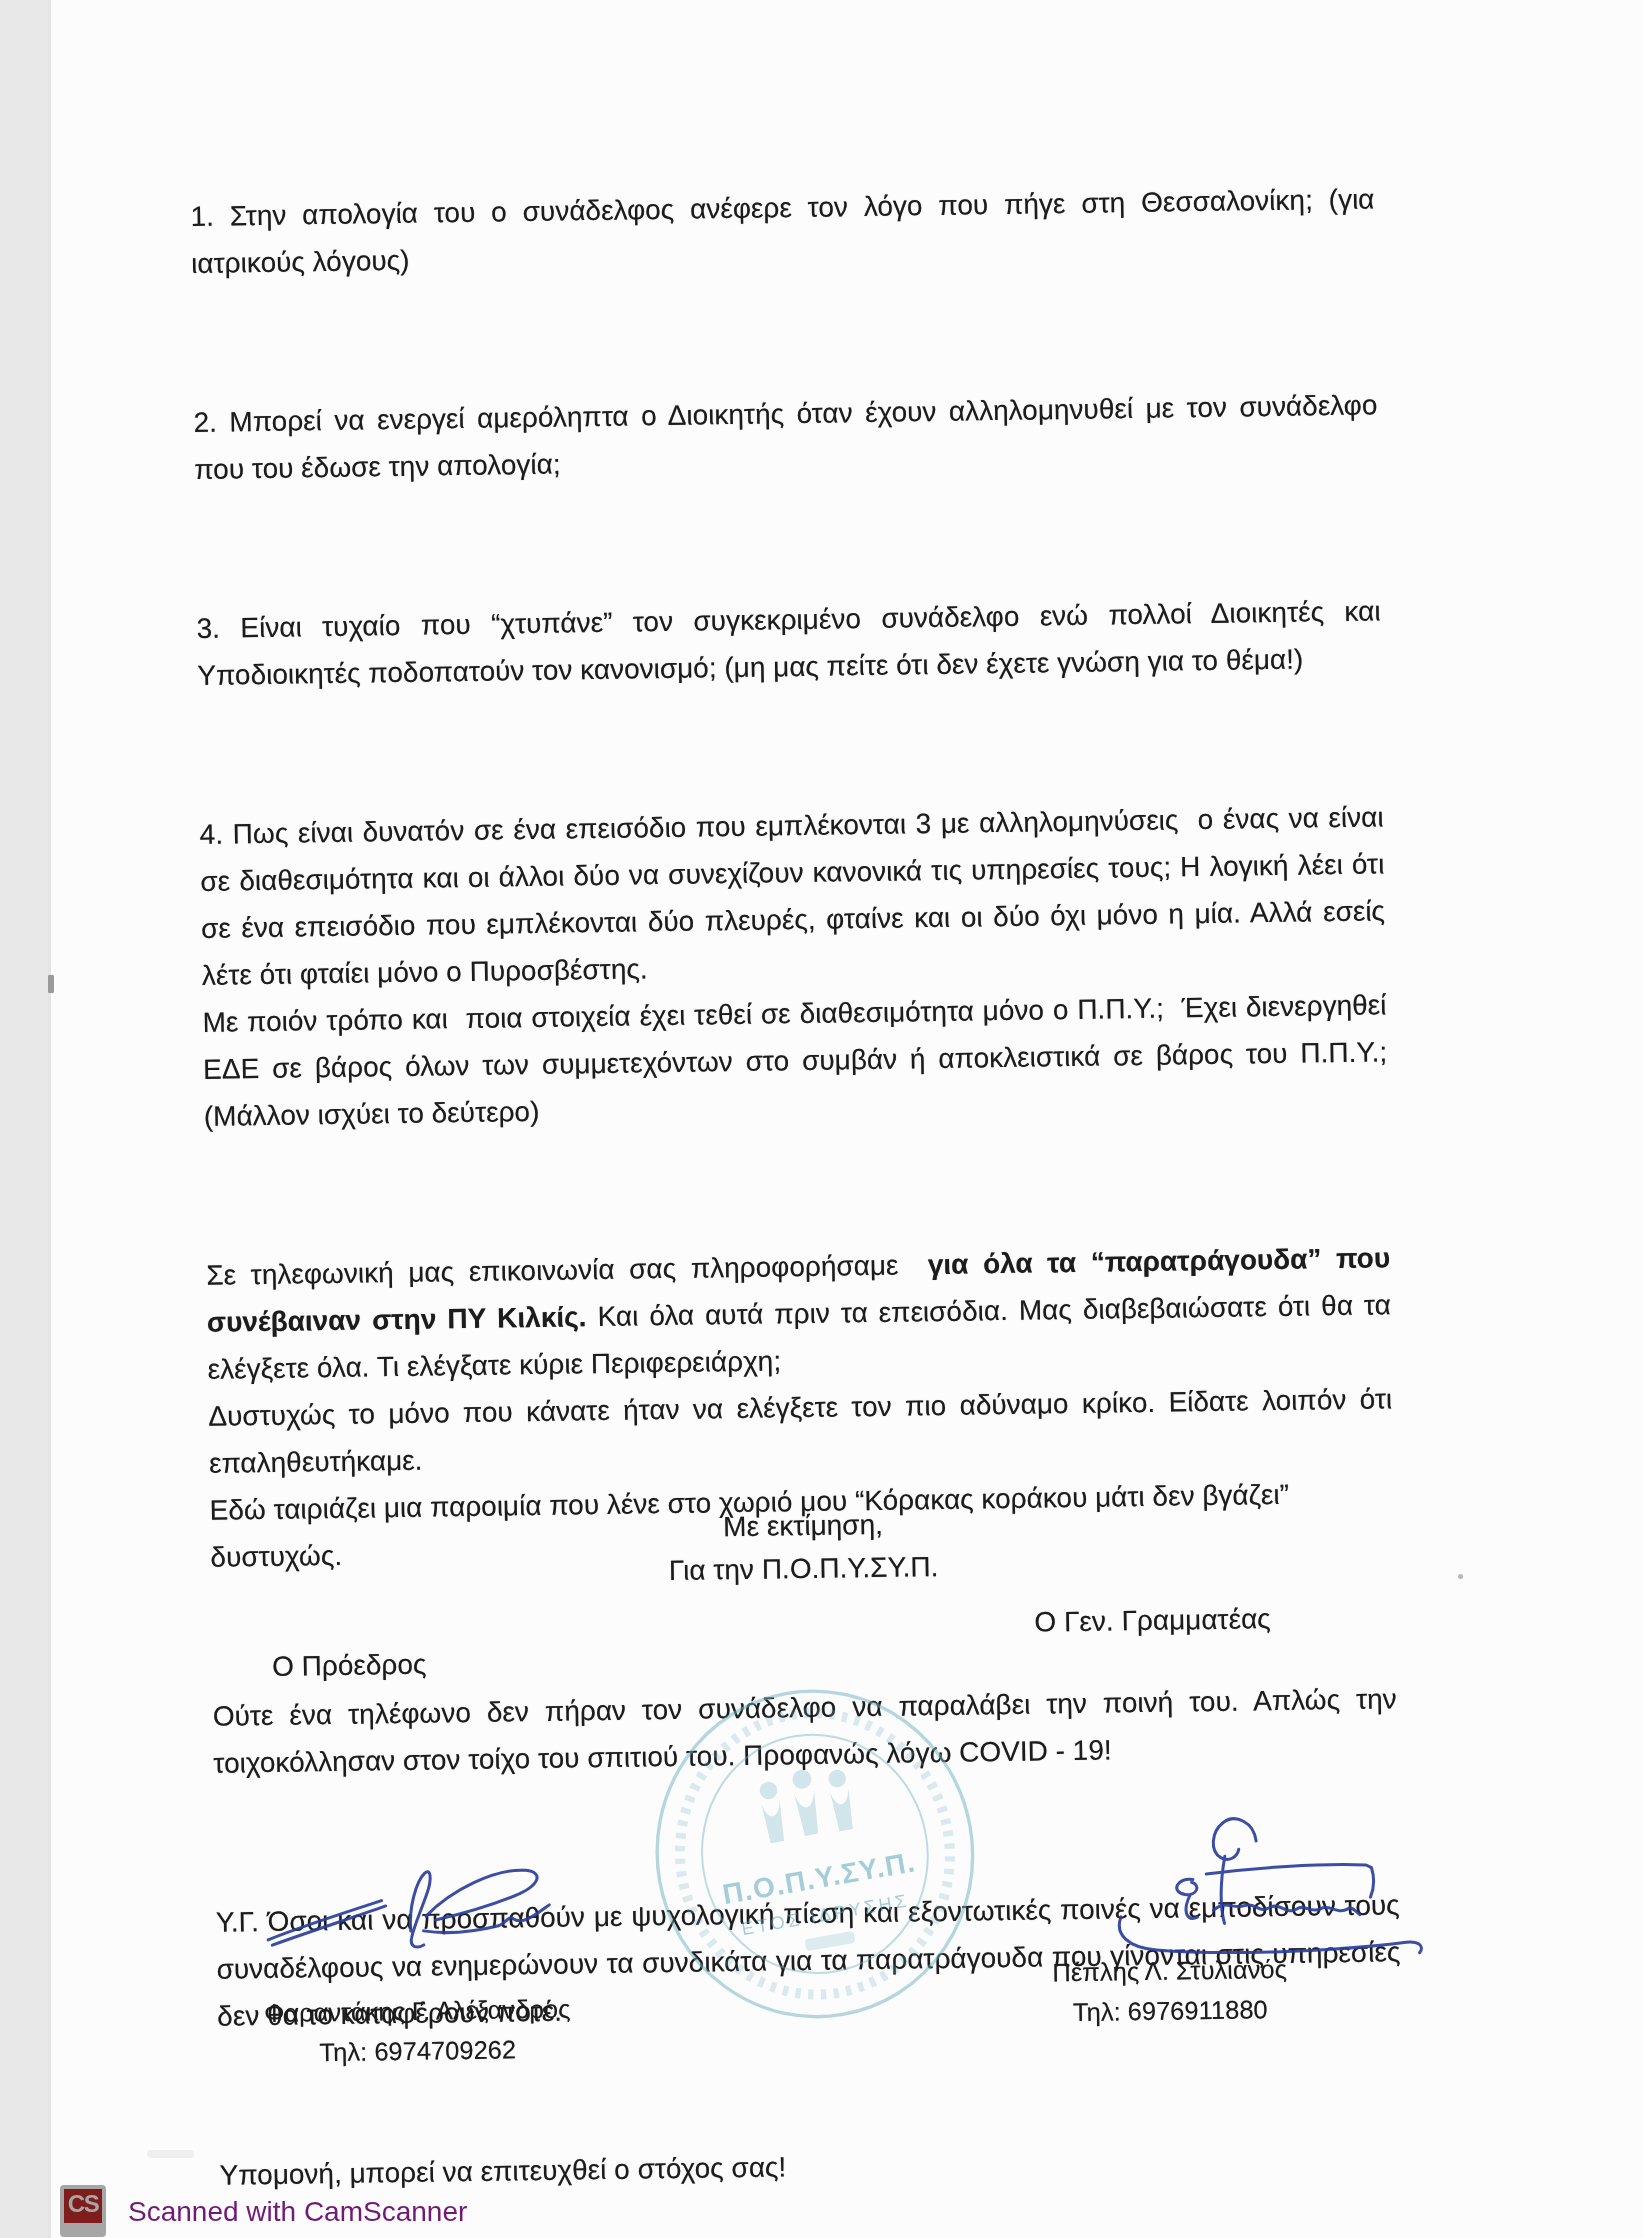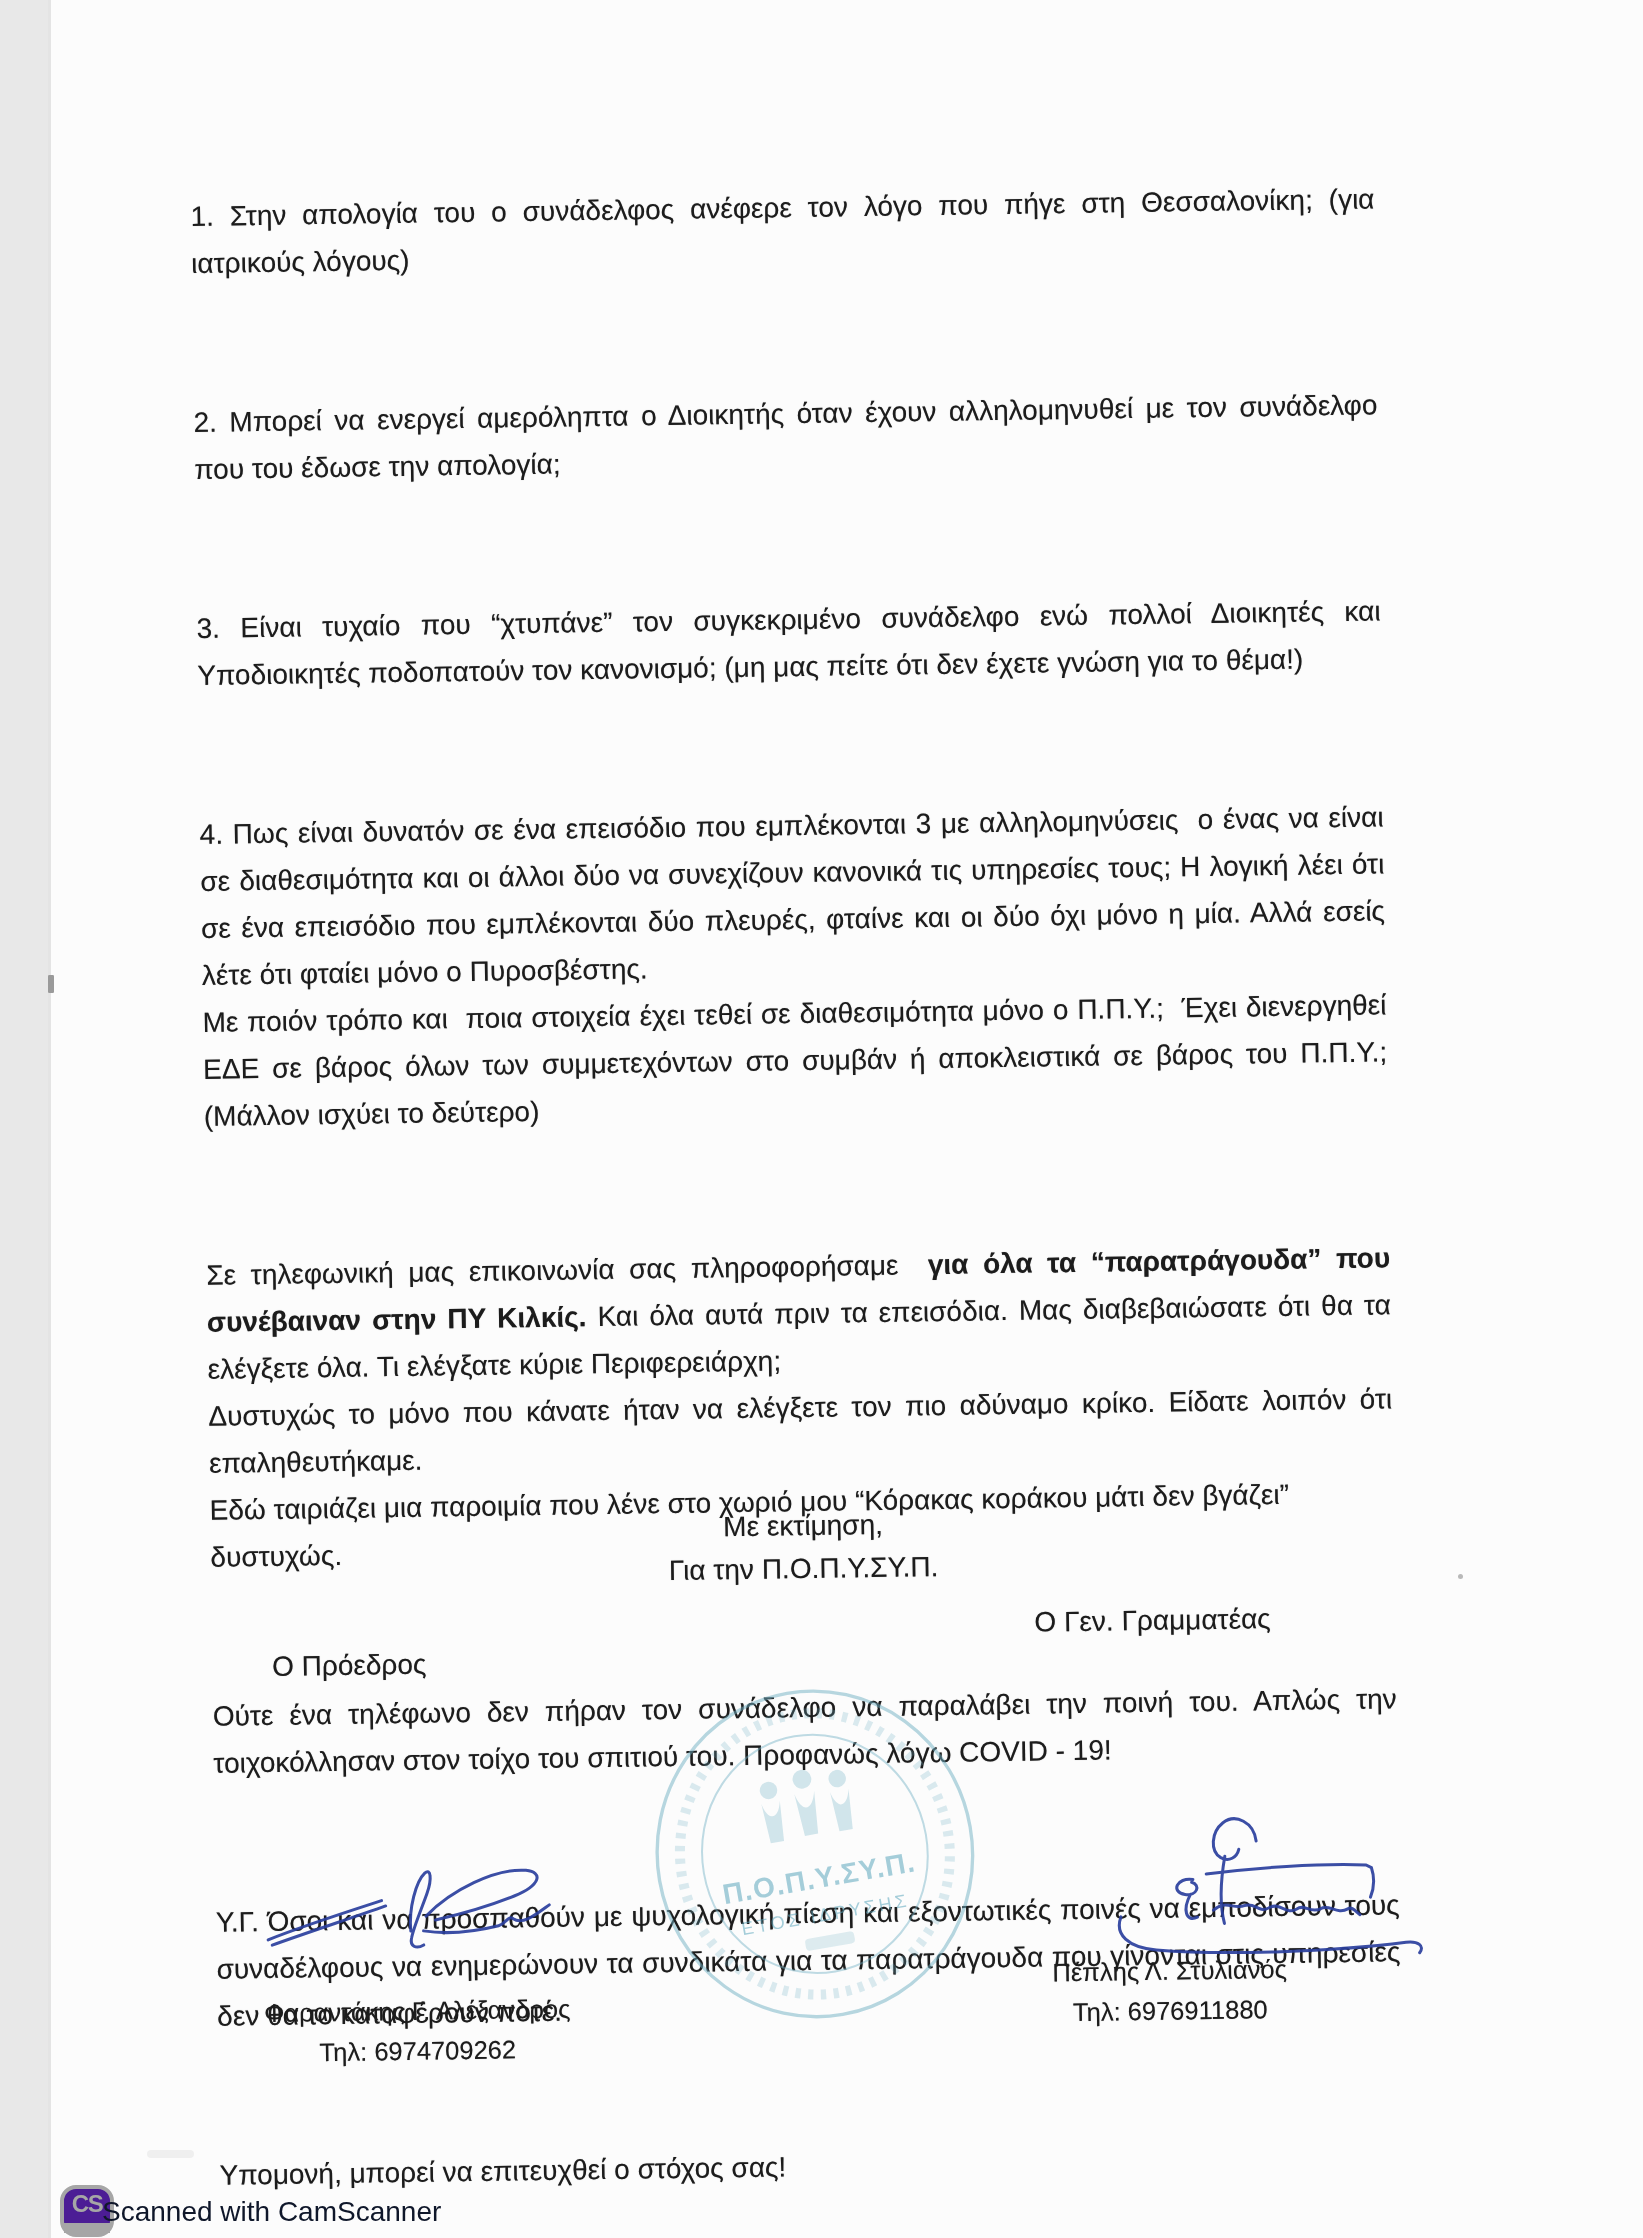--- a/index.html
+++ b/index.html
@@ -44,30 +44,30 @@
   .sig-ink.secretary{left:1053px;top:1813px;width:319px;height:158px;}
 
   
   .edge-strip{position:absolute;left:0;top:0;width:2.7px;height:2239px;background:rgba(120,120,120,0.18);}
   .speck-a{position:absolute;left:0px;top:975px;width:6px;height:17.5px;background:#9a9a9a;border-radius:1.3px;}
   .speck-b{position:absolute;left:1410px;top:1574px;width:5.4px;height:5.4px;background:#b9b9b9;border-radius:50%;}
   .speck-c{position:absolute;left:99px;top:2150px;width:47px;height:8px;background:rgba(0,0,0,0.05);border-radius:4px;}
 
   
   .cs-badge{
-    position:absolute;left:12px;top:2185px;width:54px;height:52px;
-    border:4.7px solid #a6a6a6;border-radius:16px;box-sizing:border-box;background:#4c1d95;
+    position:absolute;left:12px;top:2185px;width:46px;height:52px;
+    border:4.7px solid #a6a6a6;border-radius:4px;box-sizing:border-box;background:#7f1d1d;
   }
   .cs-badge .cs-letters{
     position:absolute;left:0;right:0;top:1.3px;text-align:center;
     font-size:24px;font-weight:bold;color:#a6a6a6;letter-spacing:-1.3px;
   }
   .cs-badge .cs-bar{position:absolute;left:0;right:0;bottom:0;height:10px;background:#a6a6a6;}
   .cs-text{
-    position:absolute;left:54px;top:2196px;font-size:28px;color:#0f172a;white-space:nowrap;
+    position:absolute;left:80px;top:2196px;font-size:28px;color:#701a75;white-space:nowrap;
   }
 </style>
 </head>
 <body>
 
 <div class="page">
 
   <div class="scan-rotate">
 
     <div class="body-text">

